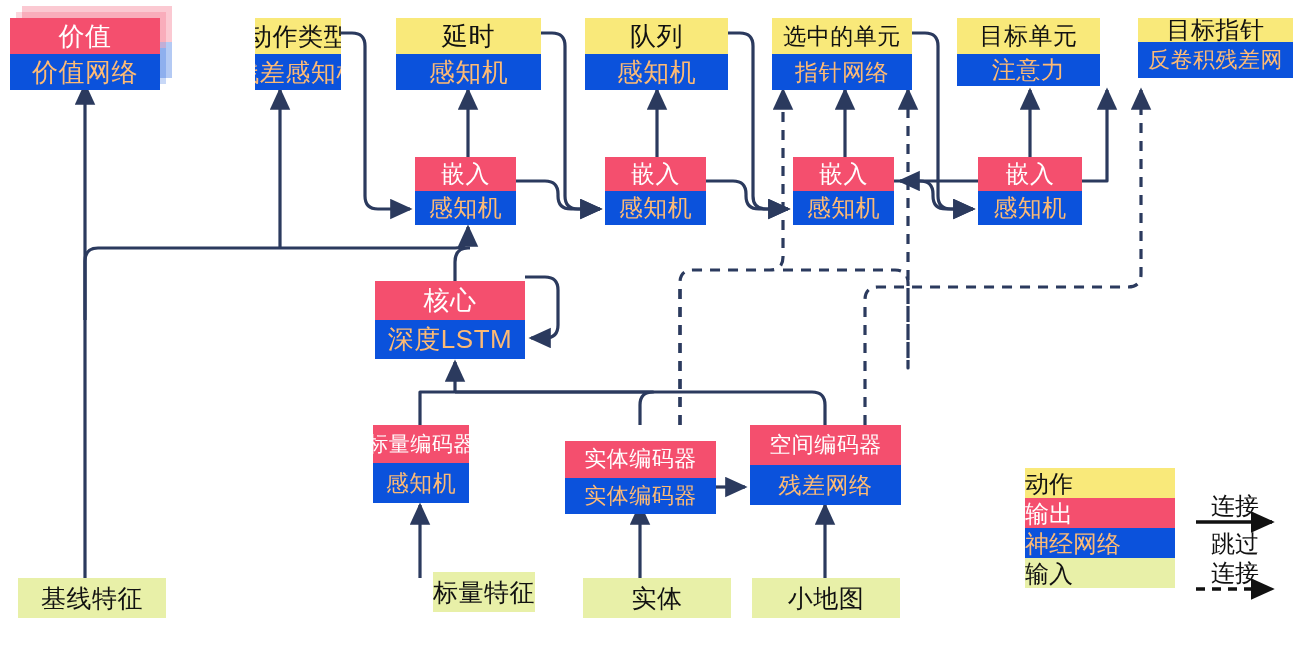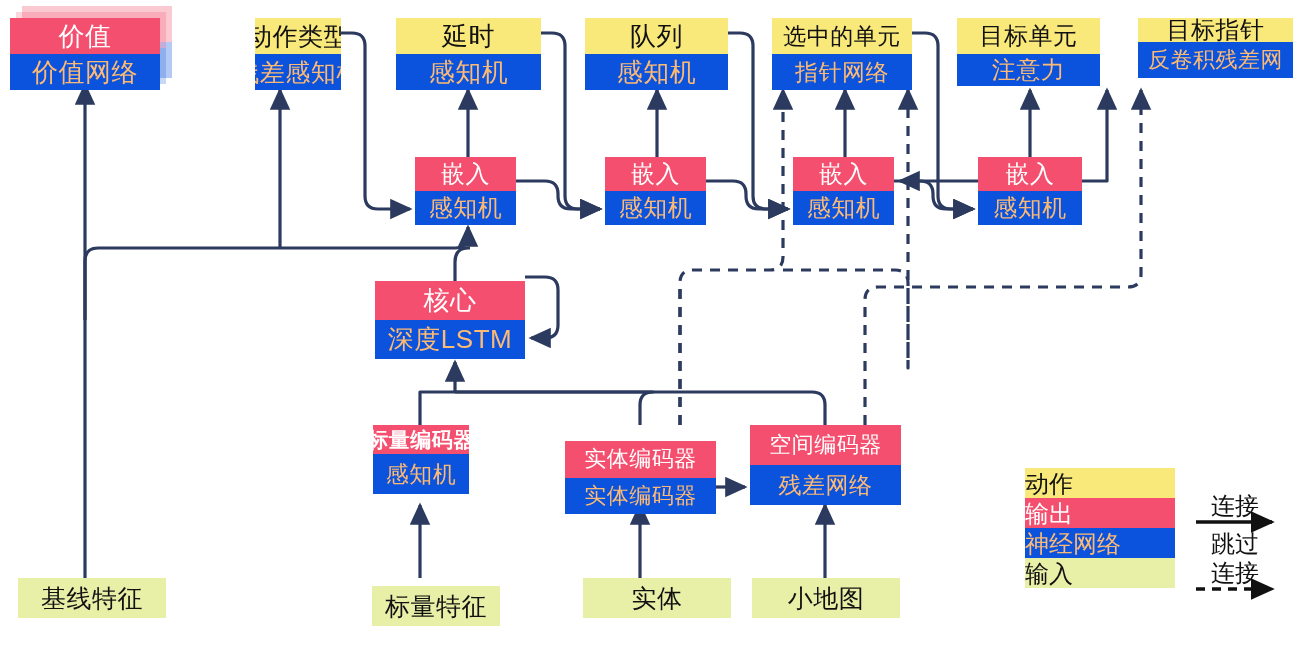--- a/index.html
+++ b/index.html
@@ -161,39 +161,39 @@
     <div class="row r-output" style="height:34px;font-size:24px;">嵌入</div>
     <div class="row r-net" style="height:34px;font-size:24px;">感知机</div>
   </div>
 
   <div class="node" style="left:375px;top:281px;width:150px;height:78px;">
     <div class="row r-output" style="height:39px;font-size:26px;">核心</div>
     <div class="row r-net" style="height:39px;font-size:26px;">深度LSTM</div>
   </div>
 
   <div class="node" style="left:373px;top:425px;width:96px;height:80px;">
-    <div class="row r-output" style="height:29px;font-size:21px;font-weight:bold;">标量编码器</div>
+    <div class="row r-output" style="height:38px;font-size:21px;">标量编码器</div>
     <div class="row r-net" style="height:40px;font-size:23px;">感知机</div>
   </div>
 
   <div class="node" style="left:565px;top:425px;width:151px;height:73px;margin-top:16px;">
     <div class="row r-output" style="height:40px;font-size:22px;">实体编码器</div>
     <div class="row r-net" style="height:40px;font-size:22px;">实体编码器</div>
   </div>
 
   <div class="node" style="left:750px;top:425px;width:151px;height:80px;">
     <div class="row r-output" style="height:40px;font-size:22px;">空间编码器</div>
     <div class="row r-net" style="height:40px;font-size:23px;">残差网络</div>
   </div>
 
   <div class="node" style="left:18px;top:578px;width:148px;height:40px;">
     <div class="row r-input" style="height:40px;font-size:25px;">基线特征</div>
   </div>
 
-  <div class="node" style="left:372px;top:586px;width:128px;height:40px;">
+  <div class="node" style="left:372px;top:572px;width:163px;height:40px;align-items:flex-end;">
     <div class="row r-input" style="height:40px;font-size:25px;">标量特征</div>
   </div>
 
   <div class="node" style="left:567px;top:578px;width:148px;height:40px;margin-left:16px;">
     <div class="row r-input" style="height:40px;font-size:25px;">实体</div>
   </div>
 
   <div class="node" style="left:752px;top:578px;width:148px;height:40px;">
     <div class="row r-input" style="height:40px;font-size:25px;">小地图</div>
   </div>

